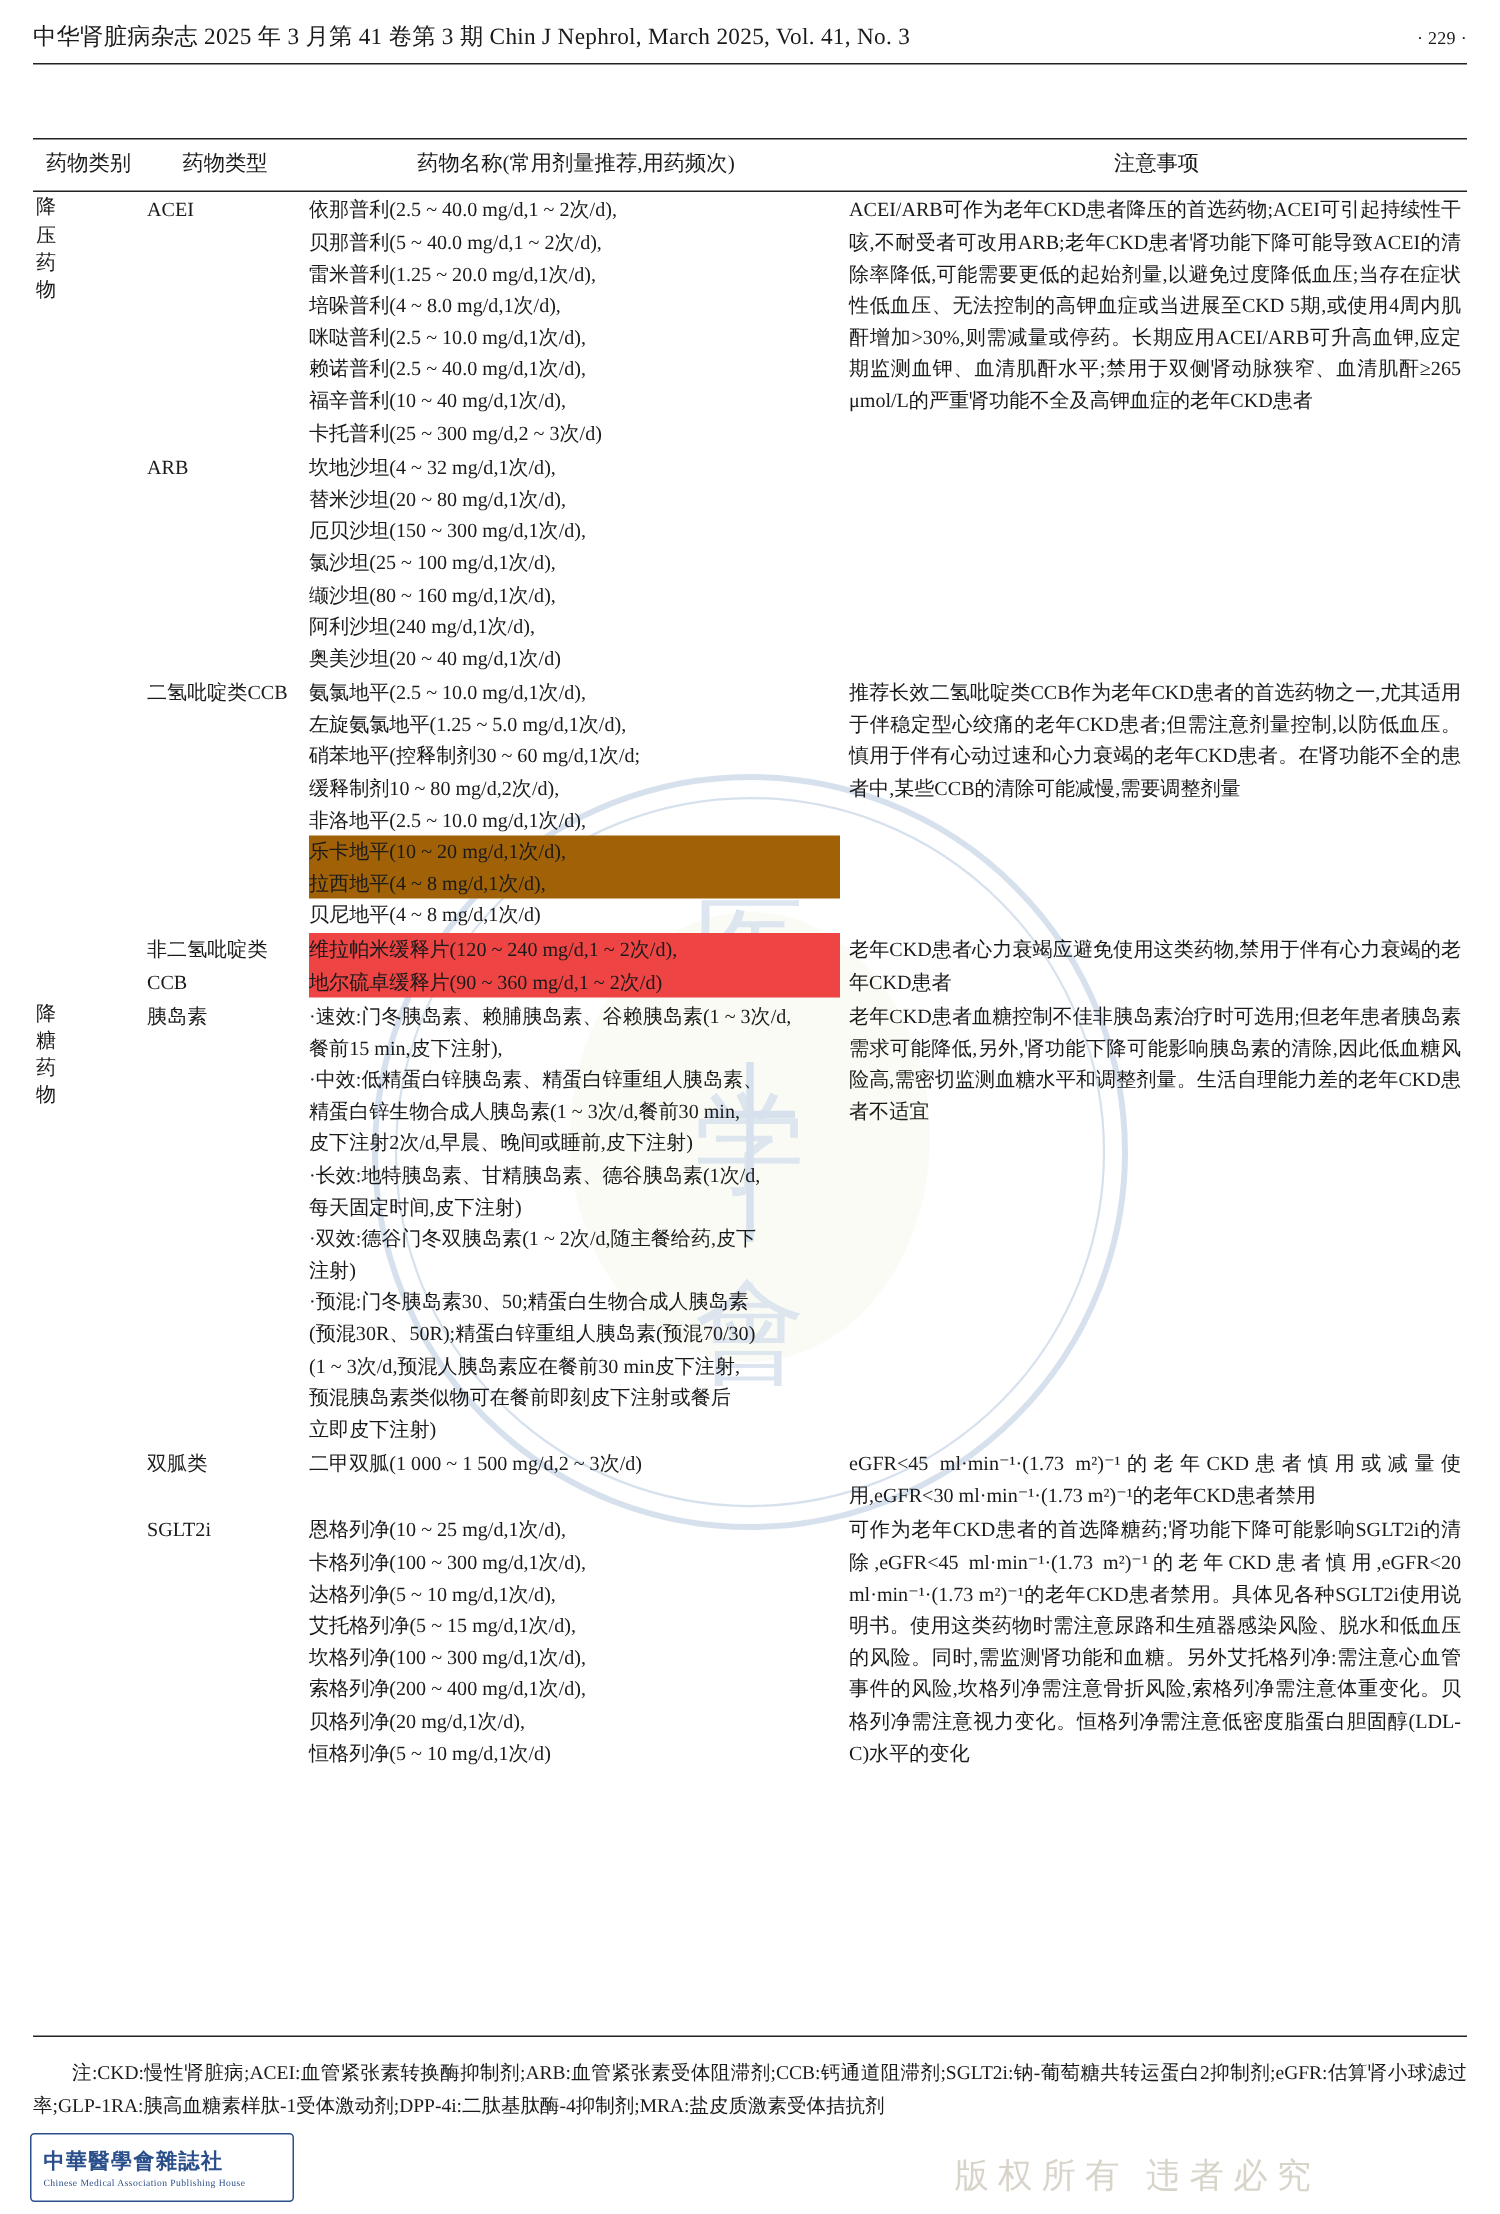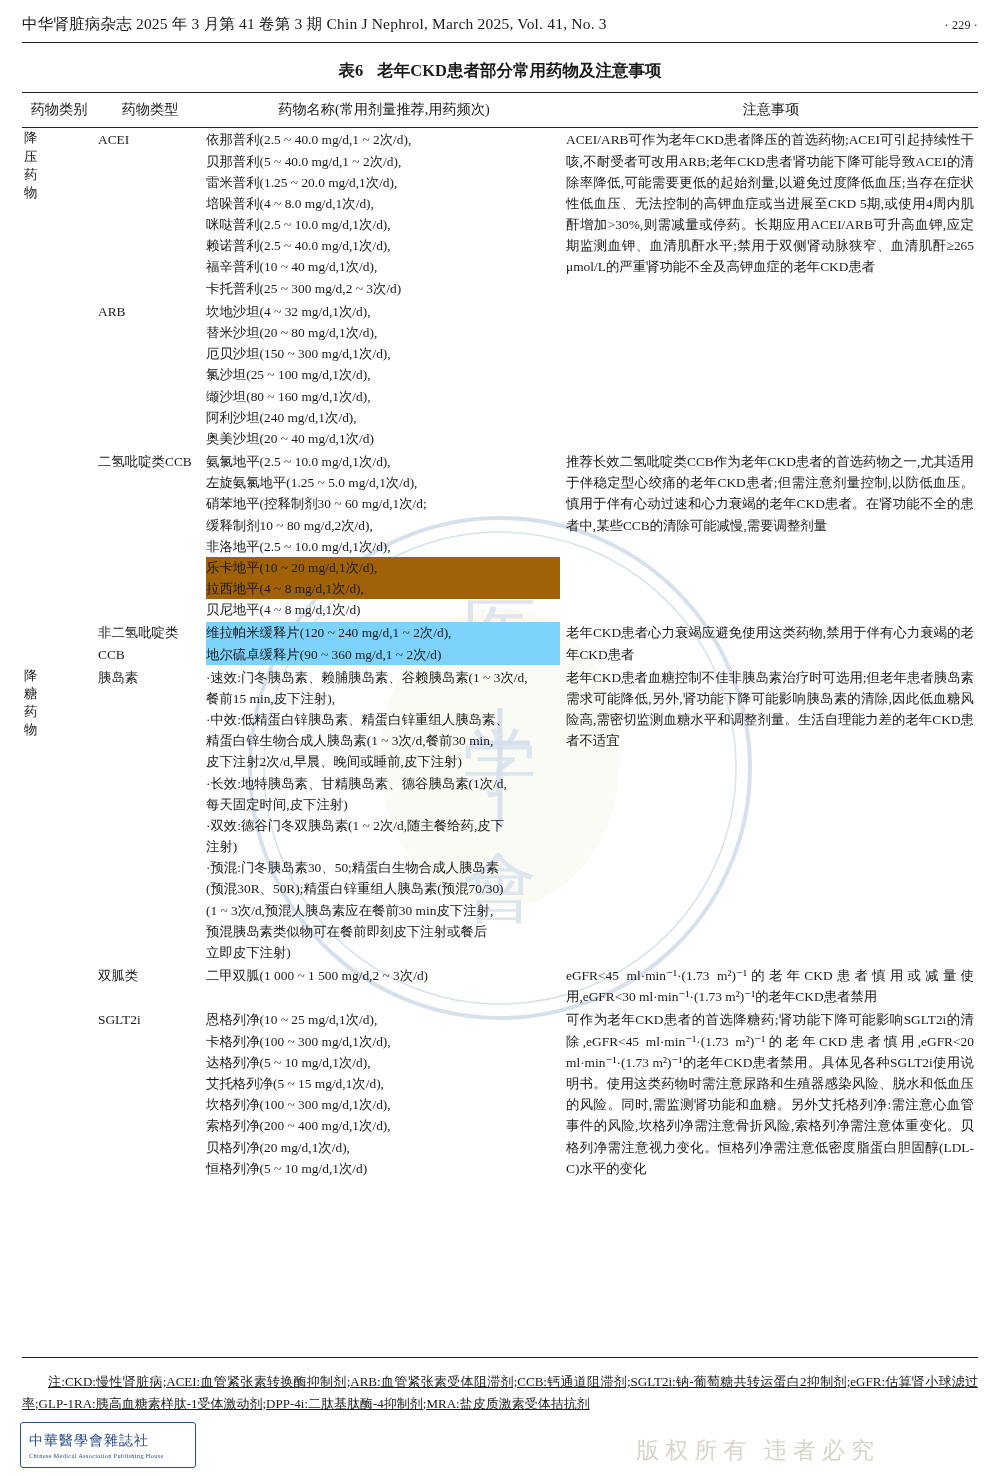--- a/index.html
+++ b/index.html
@@ -107,33 +107,33 @@
   td.note { padding-top: 6px; padding-left: 6px; }
 
   .note-block { text-align: justify; }
 
   .nm { display: block; white-space: nowrap; }
 
   .rowline td { padding-bottom: 4px; }
 
   
   .hl { background: #a16207; }
-  .hl2 { background: #7dd3fc; }
+  .hl2 { background: #ef4444; }
 
   
   .foot {
     position: absolute;
     left: 22px;
     right: 22px;
     bottom: 62px;
     font-size: 13px;
     line-height: 1.65;
     text-align: justify;
   }
-  .foot .indent { text-indent: 2em; display: block; text-decoration: underline; }
+  .foot .indent { text-indent: 2em; display: block; }
 
   .footrule {
     position: absolute;
     left: 22px;
     right: 22px;
     bottom: 118px;
     border-bottom: 1.2px solid #222;
   }
 
   
@@ -145,21 +145,21 @@
     height: 46px;
     border: 1.4px solid #2b4f8a;
     border-radius: 3px;
     color: #2b4f8a;
     display: flex;
     flex-direction: column;
     justify-content: center;
     padding-left: 8px;
     box-sizing: border-box;
   }
-  .publogo .cn { font-size: 14px; letter-spacing: 1px; font-weight: normal; }
+  .publogo .cn { font-size: 14px; letter-spacing: 1px; font-weight: bold; }
   .publogo .en { font-size: 6.4px; letter-spacing: 0.3px; margin-top: 2px; }
 
   
   .wm {
     position: absolute;
     left: 50%;
     top: 52%;
     transform: translate(-50%,-50%);
     width: 620px;
     height: 620px;
@@ -203,23 +203,20 @@
   <div class="runhead">
     <div class="left">
       <span>中华肾脏病杂志 2025 年 3 月第 41 卷第 3 期</span>
       <span class="gap"></span>
       <span class="en">Chin J Nephrol, March 2025, Vol. 41, No. 3</span>
     </div>
     <div class="right">· 229 ·</div>
   </div>
   <div class="runrule"></div>
 
-  <div class="tbl-title">
-    <span>表6</span><span class="gap"></span><span>老年CKD患者部分常用药物及注意事项</span>
-  </div>
 
   <div class="tbl-wrap">
     <table class="drugtbl">
       <colgroup>
         <col class="col-cat">
           <col class="col-type">
           <col class="col-name">
           <col class="col-note">
       </colgroup>
       <thead>

